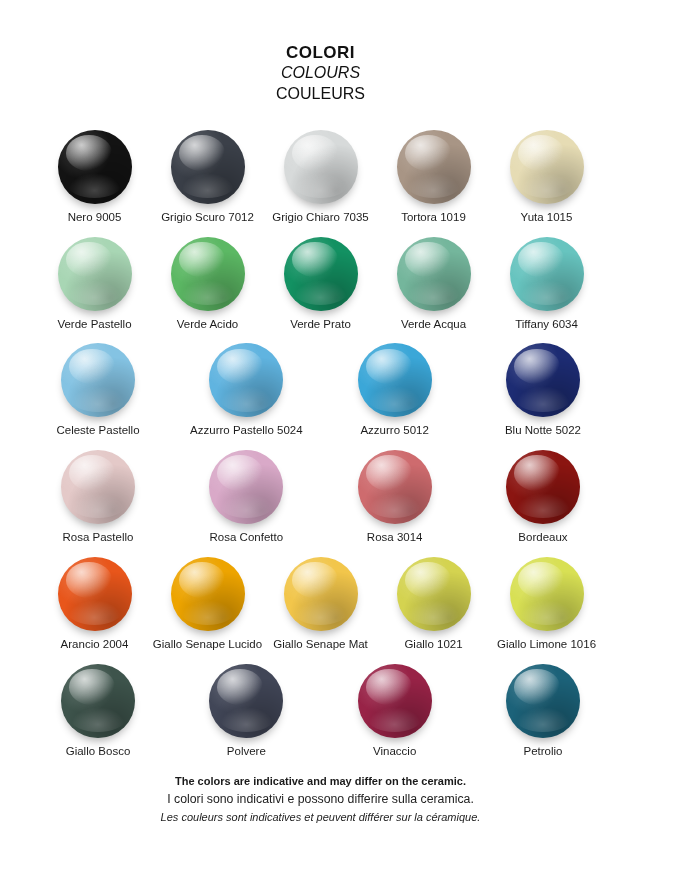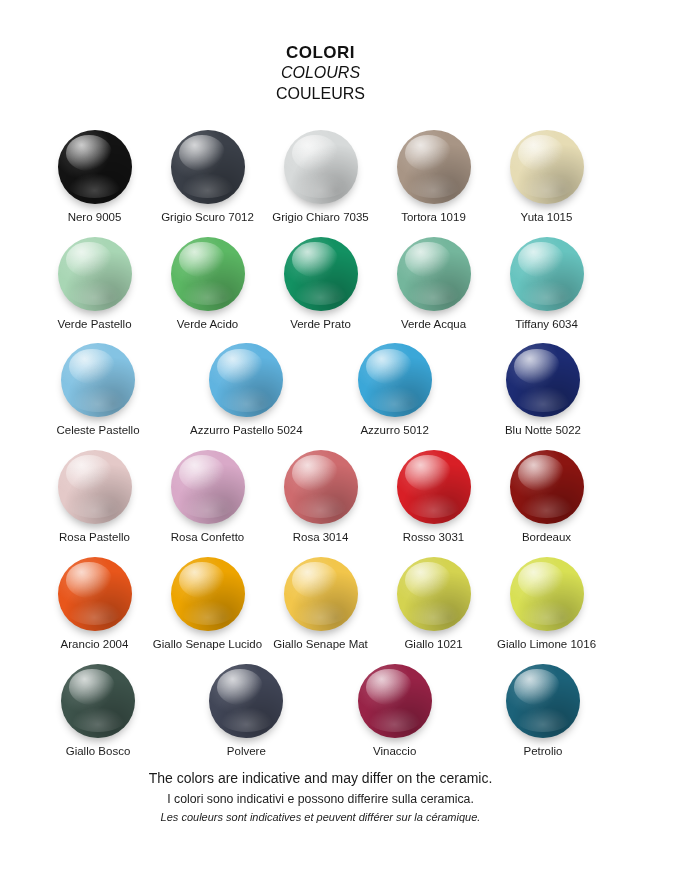--- a/index.html
+++ b/index.html
@@ -115,22 +115,22 @@
     line-height: 1.2;
   }
   .footer {
     position: absolute;
     left: 0;
     right: 0;
     bottom: 44px;
     text-align: center;
   }
   .foot-en {
-    font-size: 14px;
-    font-weight: normal;
+    font-size: 11px;
+    font-weight: bold;
     color: #1a1a1a;
     line-height: 1.55;
   }
   .foot-it {
     font-size: 12.3px;
     color: #222;
     line-height: 1.5;
   }
   .foot-fr {
     font-size: 11px;
@@ -293,28 +293,20 @@
       <div class="swatch-cell">
         <div class="dot-wrap">
           <div class="dot" style="background: rgb(206, 107, 110);">
               <span class="shade"></span>
             </div>
         </div>
         <div class="label">Rosa 3014</div>
       </div>
       <div class="swatch-cell">
         <div class="dot-wrap">
-          <div class="dot" style="background: rgb(216, 31, 38);">
-              <span class="shade"></span>
-            </div>
-        </div>
-        <div class="label">Rosso 3031</div>
-      </div>
-      <div class="swatch-cell">
-        <div class="dot-wrap">
           <div class="dot" style="background: rgb(139, 21, 17);">
               <span class="shade"></span>
             </div>
         </div>
         <div class="label">Bordeaux</div>
       </div>
     </div>
 
     <div class="row">
       <div class="swatch-cell">

